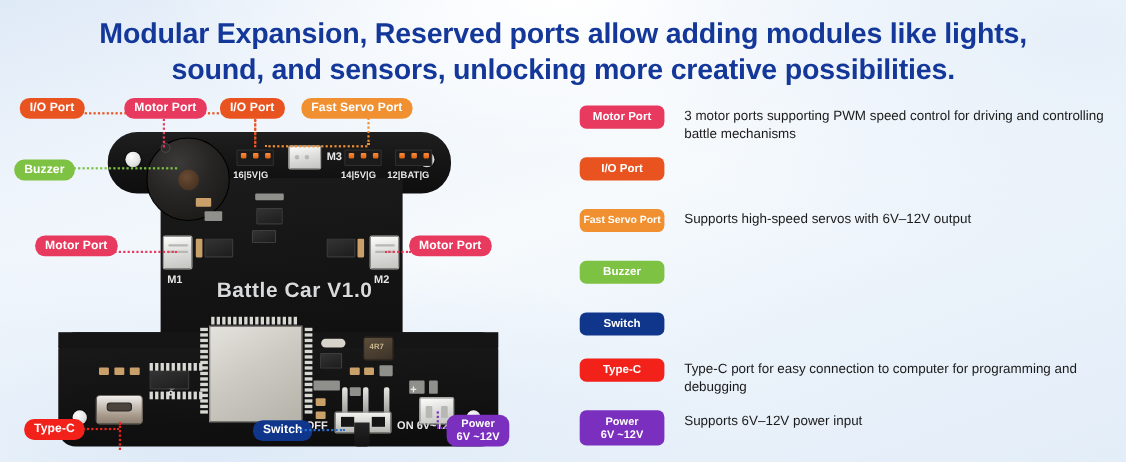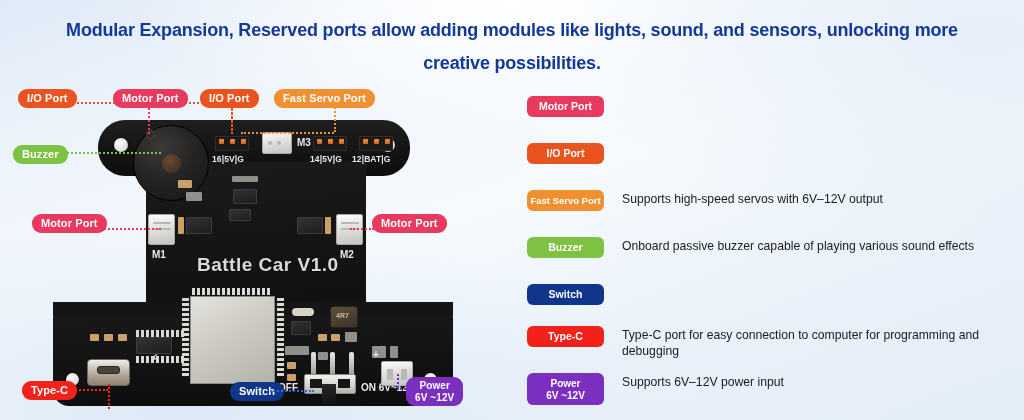--- a/index.html
+++ b/index.html
@@ -17,21 +17,21 @@
       radial-gradient(ellipse 500px 200px at 50% 0%, #ffffff 0%, rgba(255,255,255,0) 75%);
     pointer-events: none;
   }
 
   
   .headline {
     position: absolute; left: 0; top: 14px; width: 1024px;
     text-align: center;
     color: #14389a;
     font-weight: bold;
-    font-size: 18px;
+    font-size: 26px;
     line-height: 33px;
     letter-spacing: -0.2px;
     padding: 0 58px;
   }
 
   
   .board-area { position: absolute; left: 0; top: 84px; width: 520px; height: 336px; }
 
   .pcb { position: absolute; background: #151516; }
   .pcb.top {
@@ -393,34 +393,34 @@
   </div>
   <div class="leader v" style="left:397px;top:290px;height:14px;color:#7b2fbe;"></div>
   <div class="leader h" style="left:397px;top:304px;width:12px;color:#7b2fbe;"></div>
 
 </div>
 
 <div class="legend">
 
   <div class="lrow" style="top:0px;">
     <div class="lbadge" style="background:#e8395e;">Motor Port</div>
+    <div class="ldesc">3 motor ports supporting PWM speed control for driving and controlling battle mechanisms</div>
   </div>
 
   <div class="lrow" style="top:47px;">
     <div class="lbadge" style="background:#e8531f;">I/O Port</div>
   </div>
 
   <div class="lrow" style="top:94px;">
     <div class="lbadge" style="background:#f09030;font-size:9.5px;">Fast Servo Port</div>
     <div class="ldesc">Supports high-speed servos with 6V–12V output</div>
   </div>
 
   <div class="lrow" style="top:141px;">
     <div class="lbadge" style="background:#7dc242;">Buzzer</div>
-    <div class="ldesc">Onboard passive buzzer capable of playing various sound effects</div>
   </div>
 
   <div class="lrow" style="top:188px;">
     <div class="lbadge" style="background:#10368c;">Switch</div>
   </div>
 
   <div class="lrow" style="top:230px;">
     <div class="lbadge" style="background:#f22119;">Type-C</div>
     <div class="ldesc">Type-C port for easy connection to computer for programming and debugging</div>
   </div>

